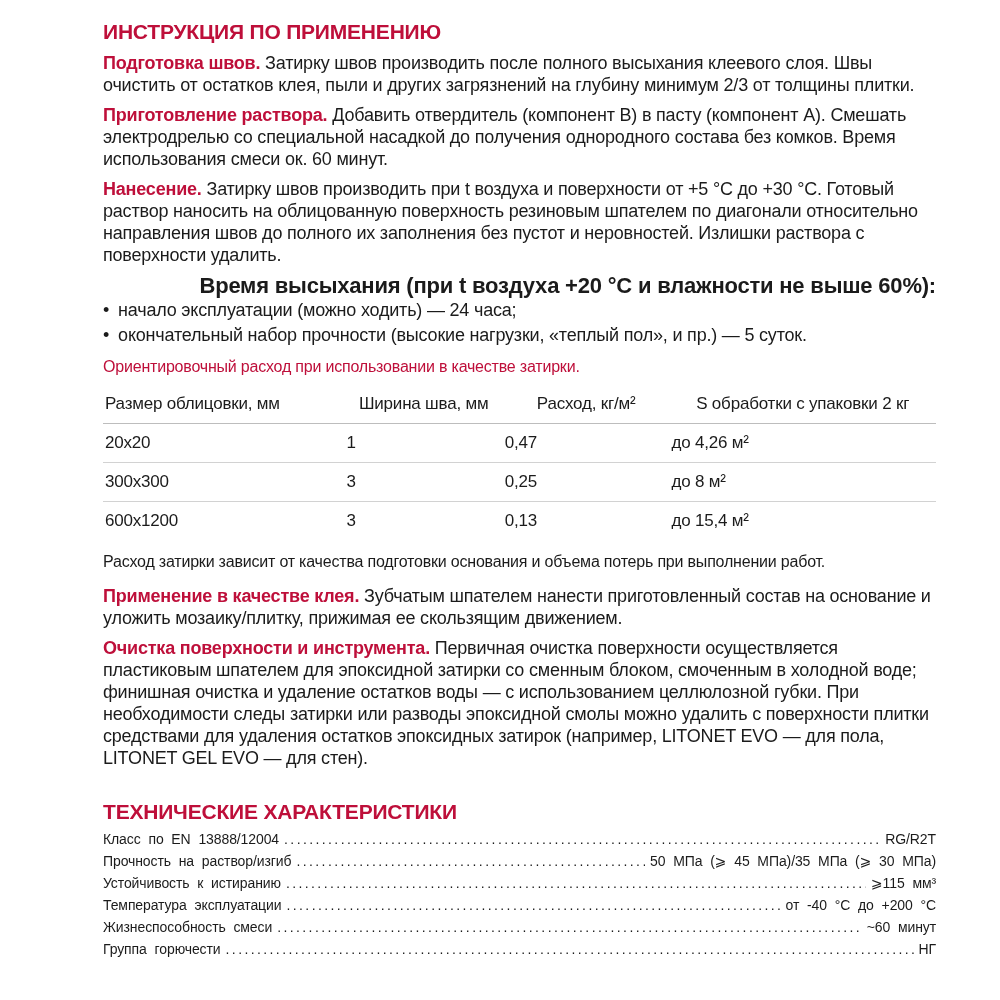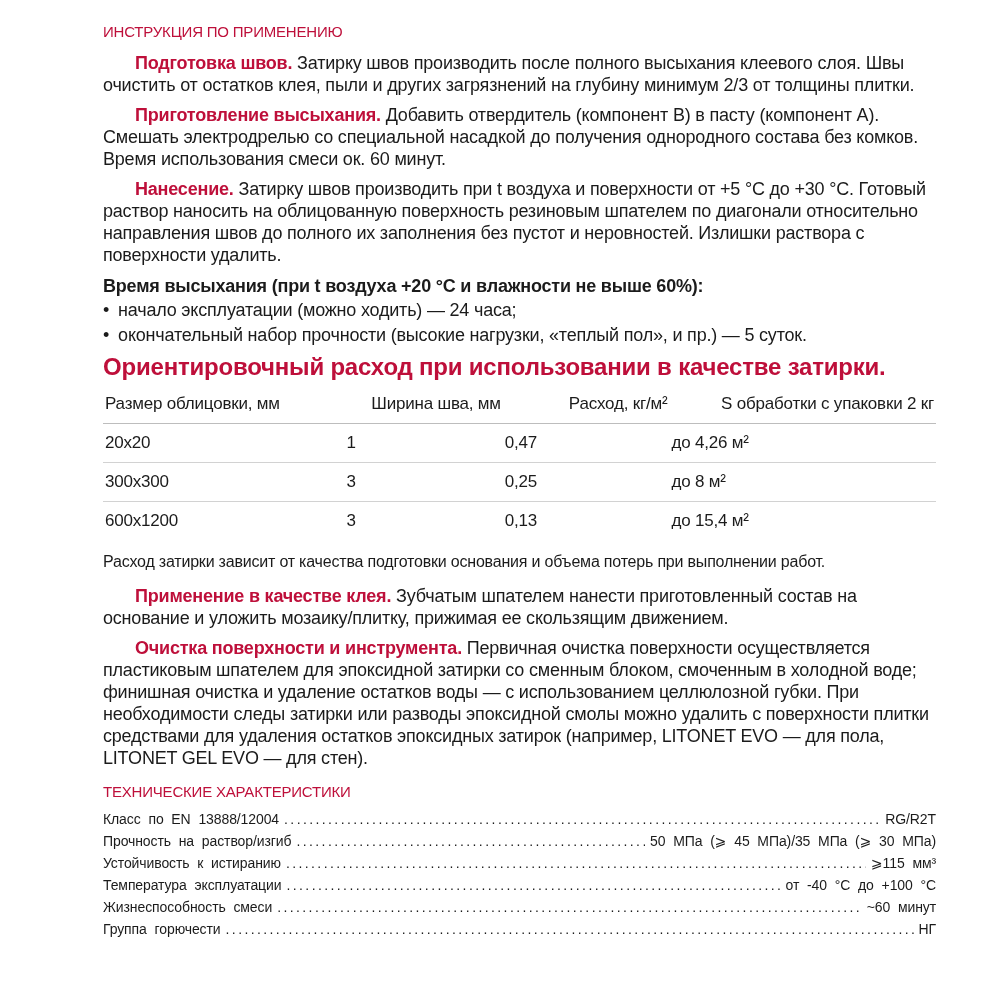--- a/index.html
+++ b/index.html
@@ -6,45 +6,45 @@
   * { box-sizing: border-box; }
   html, body { margin: 0; padding: 0; }
   body {
     width: 1000px; height: 1000px; overflow: hidden;
     background: #ffffff; color: var(--ink);
     font-family: "Liberation Sans", "DejaVu Sans", sans-serif;
   }
   .page { padding: 20px 64px 0 103px; }
 
   .sec-title {
-    margin: 0; font-size: 15px; line-height: 24px; font-weight: normal;
+    margin: 0; font-size: 21px; line-height: 24px; font-weight: bold;
     color: var(--accent); letter-spacing: -0.2px;
   }
   .para { margin: 8px 0 0; font-size: 18px; line-height: 22px; letter-spacing: -0.2px; }
-  .lead { font-weight: bold; color: var(--accent); margin-left: 32px; }
-  .bold-head { margin: 9px 0 0; font-size: 18px; line-height: 22px; font-weight: bold; letter-spacing: -0.2px; }
+  .lead { font-weight: bold; color: var(--accent); }
+  .bold-head { margin: 9px 0 0; font-size: 22px; line-height: 22px; font-weight: bold; letter-spacing: -0.2px; text-align: right; }
   .bullet { display: flex; gap: 9px; margin: 2px 0 0; font-size: 18px; line-height: 23px; letter-spacing: -0.2px; }
   .bullet-dot { flex: 0 0 auto; }
-  .red-sub { margin: 9px 0 0; font-size: 24px; line-height: 22px; font-weight: bold; color: var(--accent); letter-spacing: -0.2px; }
+  .red-sub { margin: 9px 0 0; font-size: 16px; line-height: 22px; font-weight: normal; color: var(--accent); letter-spacing: -0.2px; }
 
   table.consumption { width: 100%; border-collapse: collapse; margin-top: 8px; font-size: 17px; letter-spacing: -0.2px; }
   table.consumption th {
-    font-weight: normal; text-align: right; padding: 8px 2px 9px;
+    font-weight: normal; text-align: center; padding: 8px 2px 9px;
     border-bottom: 1.5px solid var(--rule-head);
   }
   table.consumption th:first-child { text-align: left; }
   table.consumption td {
     text-align: left; padding: 9px 2px; border-bottom: 1px solid var(--rule-light);
   }
   table.consumption tbody tr:last-child td { border-bottom: none; }
   .col1 { width: 29%; } .col2 { width: 19%; } .col3 { width: 20%; } .col4 { width: 32%; }
 
   .note { margin: 11px 0 12px; font-size: 16px; line-height: 22px; letter-spacing: -0.2px; }
 
-  .specs-title { margin: 11px 0 4px; }
+  .specs-title { margin: 31px 0 4px; }
   .spec-row {
     display: flex; align-items: flex-start;
     font-size: 14px; line-height: 22px; word-spacing: 4px; letter-spacing: -0.1px;
   }
   .spec-label { flex: 0 0 auto; white-space: nowrap; }
   .spec-dots { flex: 1 1 auto; overflow: hidden; white-space: nowrap; margin: 0 5px; font-size: 14px; letter-spacing: 2.4px; color: var(--ink); }
   .spec-dots::after { content: "...................................................................................................................................................................................................."; }
   .spec-value { flex: 0 0 auto; white-space: nowrap; text-align: right; }
 </style>
 </head>
@@ -53,21 +53,21 @@
 <div class="page">
 
   <h1 class="sec-title">ИНСТРУКЦИЯ ПО ПРИМЕНЕНИЮ</h1>
 
   <p class="para">
     <span class="lead">Подготовка швов.</span>
     <span>Затирку швов производить после полного высыхания клеевого слоя. Швы очистить от остатков клея, пыли и других загрязнений на глубину минимум 2/3 от толщины плитки.</span>
   </p>
 
   <p class="para">
-    <span class="lead">Приготовление высыхания.</span>
+    <span class="lead">Приготовление раствора.</span>
     <span>Добавить отвердитель (компонент B) в пасту (компонент A). Смешать электродрелью со специальной насадкой до получения однородного состава без комков. Время использования смеси ок. 60 минут.</span>
   </p>
 
   <p class="para">
     <span class="lead">Нанесение.</span>
     <span>Затирку швов производить при t воздуха и поверхности от +5 °C до +30 °C. Готовый раствор наносить на облицованную поверхность резиновым шпателем по диагонали относительно направления швов до полного их заполнения без пустот и неровностей. Излишки раствора с поверхности удалить.</span>
   </p>
 
   <p class="bold-head">Время высыхания (при t воздуха +20 °C и влажности не выше 60%):</p>
 
@@ -144,21 +144,21 @@
     <span class="spec-value">50 МПа (⩾ 45 МПа)/35 МПа (⩾ 30 МПа)</span>
   </div>
   <div class="spec-row">
     <span class="spec-label">Устойчивость к истиранию</span>
     <span class="spec-dots"></span>
     <span class="spec-value">⩾115 мм³</span>
   </div>
   <div class="spec-row">
     <span class="spec-label">Температура эксплуатации</span>
     <span class="spec-dots"></span>
-    <span class="spec-value">от -40 °C до +100 °C</span>
+    <span class="spec-value">от -40 °C до +200 °C</span>
   </div>
   <div class="spec-row">
     <span class="spec-label">Жизнеспособность смеси</span>
     <span class="spec-dots"></span>
     <span class="spec-value">~60 минут</span>
   </div>
   <div class="spec-row">
     <span class="spec-label">Группа горючести</span>
     <span class="spec-dots"></span>
     <span class="spec-value">НГ</span>

